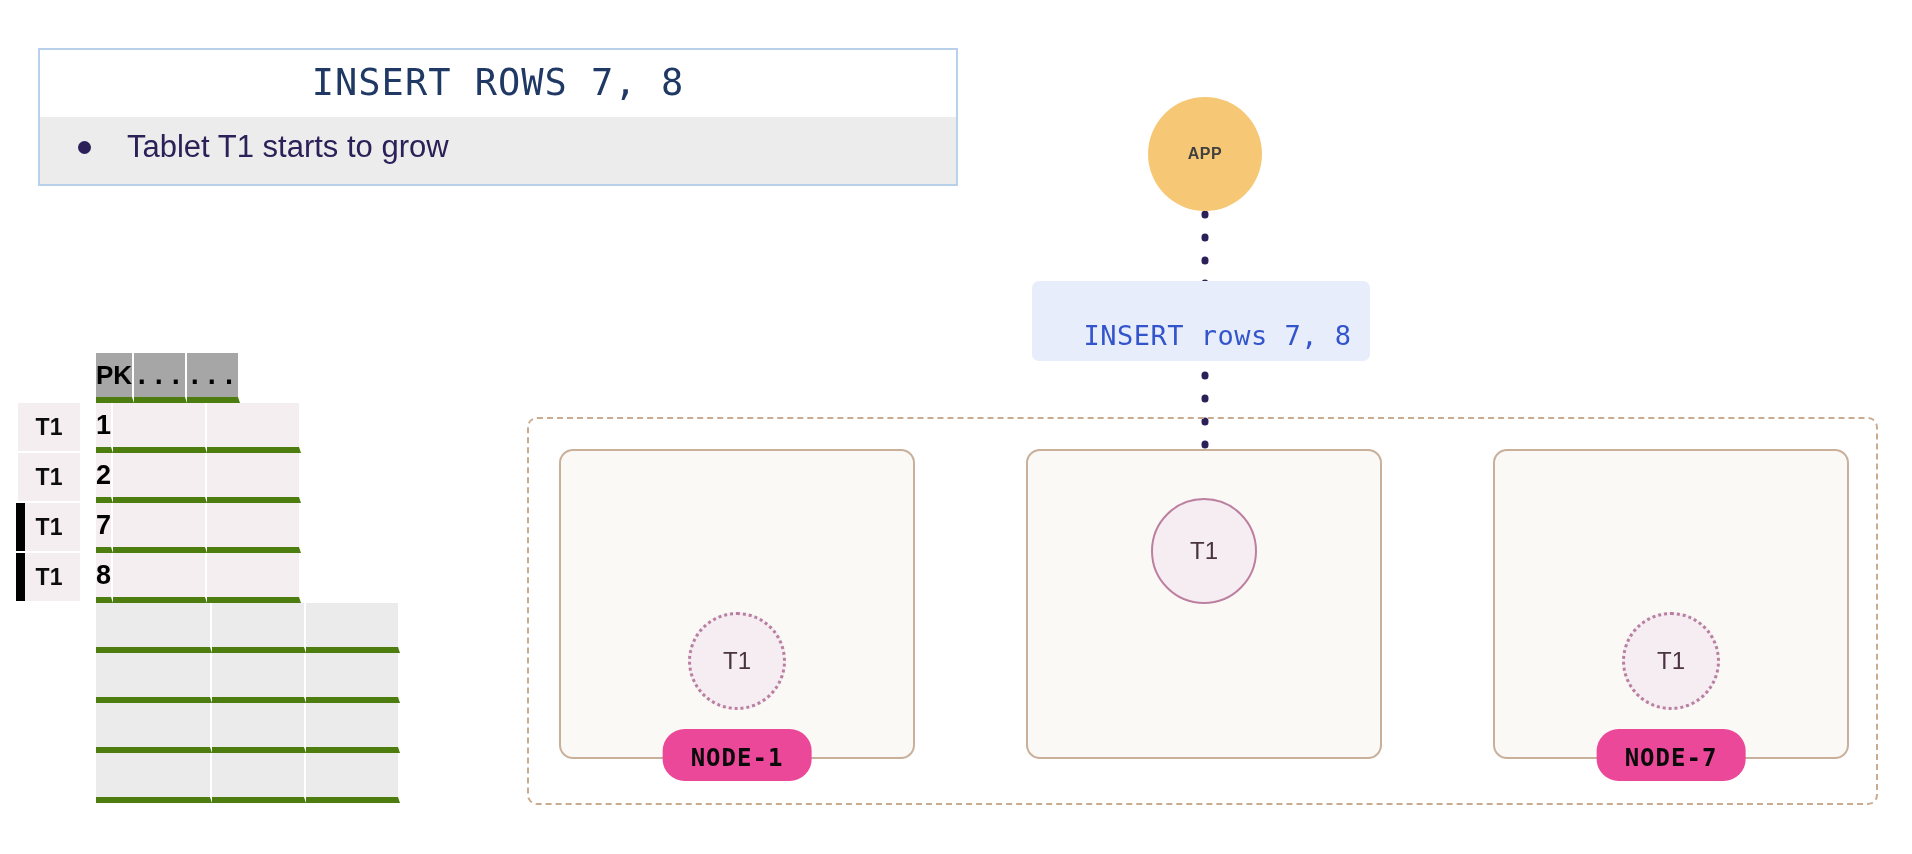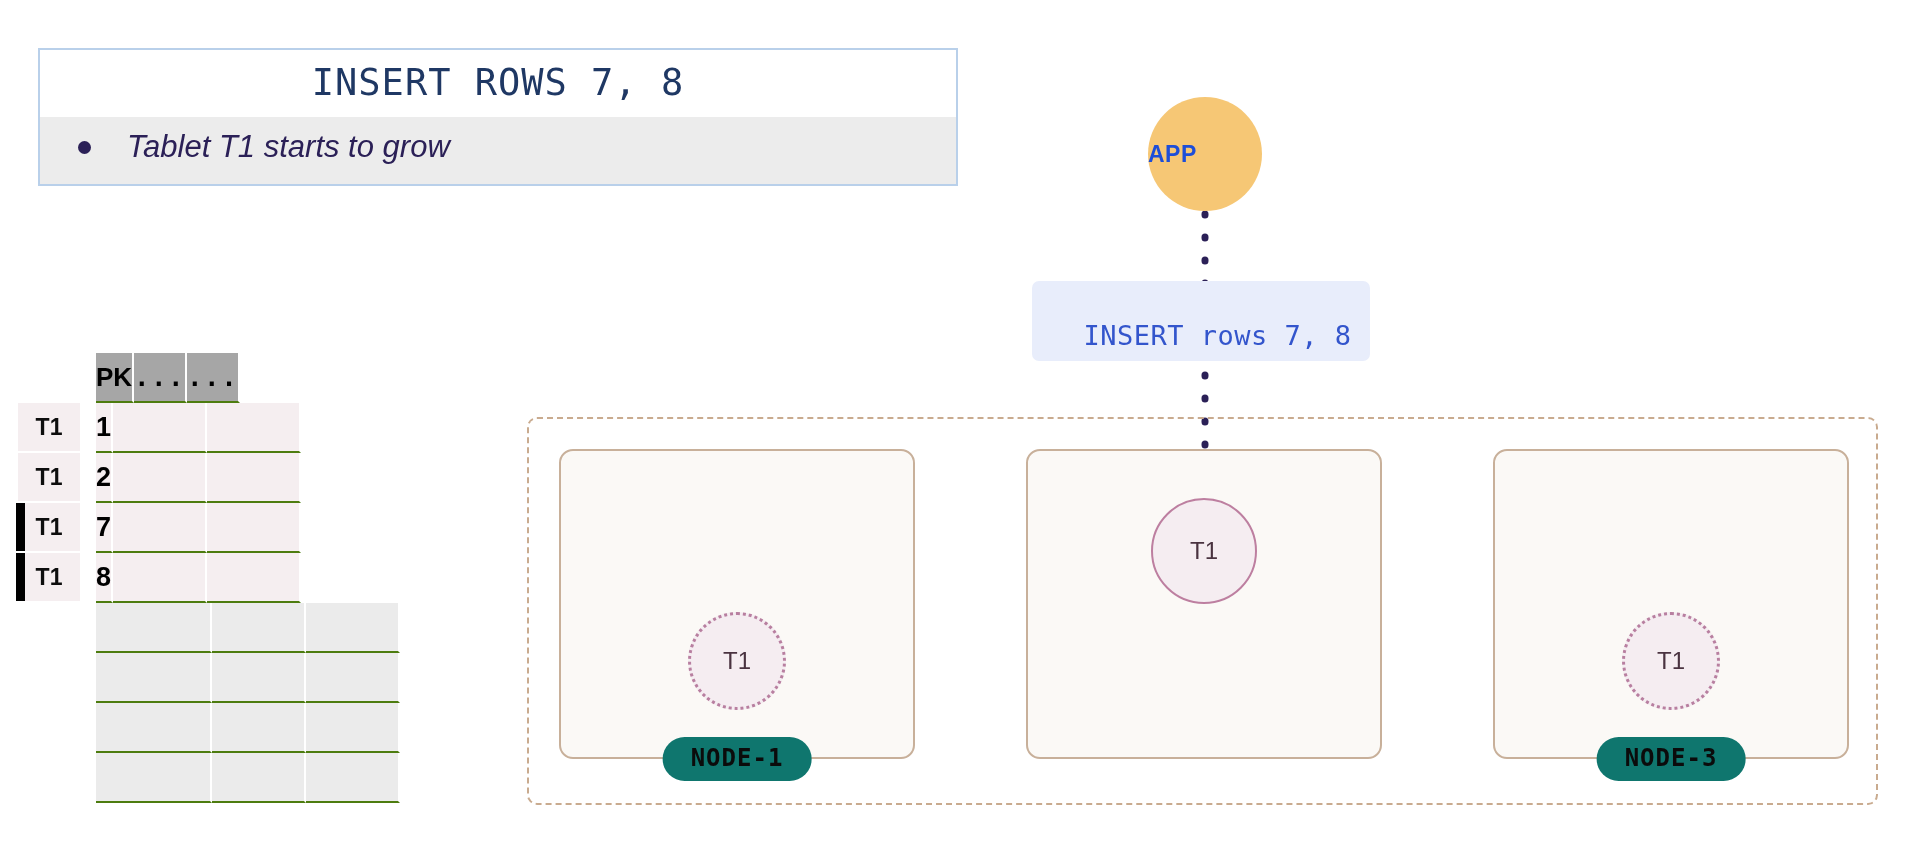--- a/index.html
+++ b/index.html
@@ -36,21 +36,20 @@
     white-space: pre;
   }
   #callout-body {
     background: #ececec;
     padding: 6px 0 12px 0;
   }
   .bullet-row {
     display: flex;
     align-items: center;
     padding: 2px 0 2px 38px;
-    font-style: italic;
   }
   .bullet-dot {
     width: 13px;
     height: 13px;
     border-radius: 50%;
     background: #2b2057;
     flex: 0 0 auto;
     margin-right: 36px;
   }
   .bullet-text {
@@ -100,21 +99,21 @@
     width: 9px;
     background: #000000;
   }
   .cells {
     display: flex;
   }
   .cell {
     height: 50px;
     box-sizing: border-box;
     border-right: 2px solid #ffffff;
-    border-bottom: 2px solid #4d7c0f;
+    border-bottom: 6px solid #4d7c0f;
     display: flex;
     align-items: center;
     justify-content: center;
   }
   .cell.c-pk   { width: 116px; }
   .cell.c-dot1 { width: 94px; }
   .cell.c-dot2 { width: 94px; }
   .cell.head {
     background: #a6a6a6;
     font-size: 25px;
@@ -142,23 +141,24 @@
   #app-circle {
     position: absolute;
     left: 1148px;
     top: 97px;
     width: 114px;
     height: 114px;
     border-radius: 50%;
     background: #f6c775;
     display: flex;
     align-items: center;
-    font-size: 23px;
-    font-weight: bold;
-    color: #1d4ed8;
+    justify-content: center;
+    font-size: 16px;
+    font-weight: bold;
+    color: #404040;
     letter-spacing: 0.5px;
   }
 
   
   #insert-badge {
     position: absolute;
     left: 1032px;
     top: 281px;
     background: #e8edfb;
     border-radius: 7px;
@@ -203,23 +203,23 @@
   }
   #node-box-1 { left: 30px; }
   #node-box-2 { left: 497px; }
   #node-box-3 { left: 964px; }
 
   .node-pill {
     position: absolute;
     bottom: -24px;
     left: 50%;
     transform: translateX(-50%);
-    background: #0f766e;
+    background: #ec4899;
     border-radius: 22px;
-    padding: 7px 28px 9px 28px;
+    padding: 15px 28px 9px 28px;
     font-family: "DejaVu Sans Mono", monospace;
     font-size: 24px;
     font-weight: bold;
     color: #0b0b0b;
     letter-spacing: 1px;
     white-space: nowrap;
   }
 
   .tablet {
     position: absolute;
@@ -370,16 +370,16 @@
   <div class="node-box" id="node-box-2">
     <div class="tablet leader">
       <span>T1</span>
     </div>
   </div>
 
   <div class="node-box" id="node-box-3">
     <div class="tablet follower">
       <span>T1</span>
     </div>
-    <div class="node-pill">NODE-3</div>
+    <div class="node-pill">NODE-7</div>
   </div>
 
 </div>
 
 </body></html>

